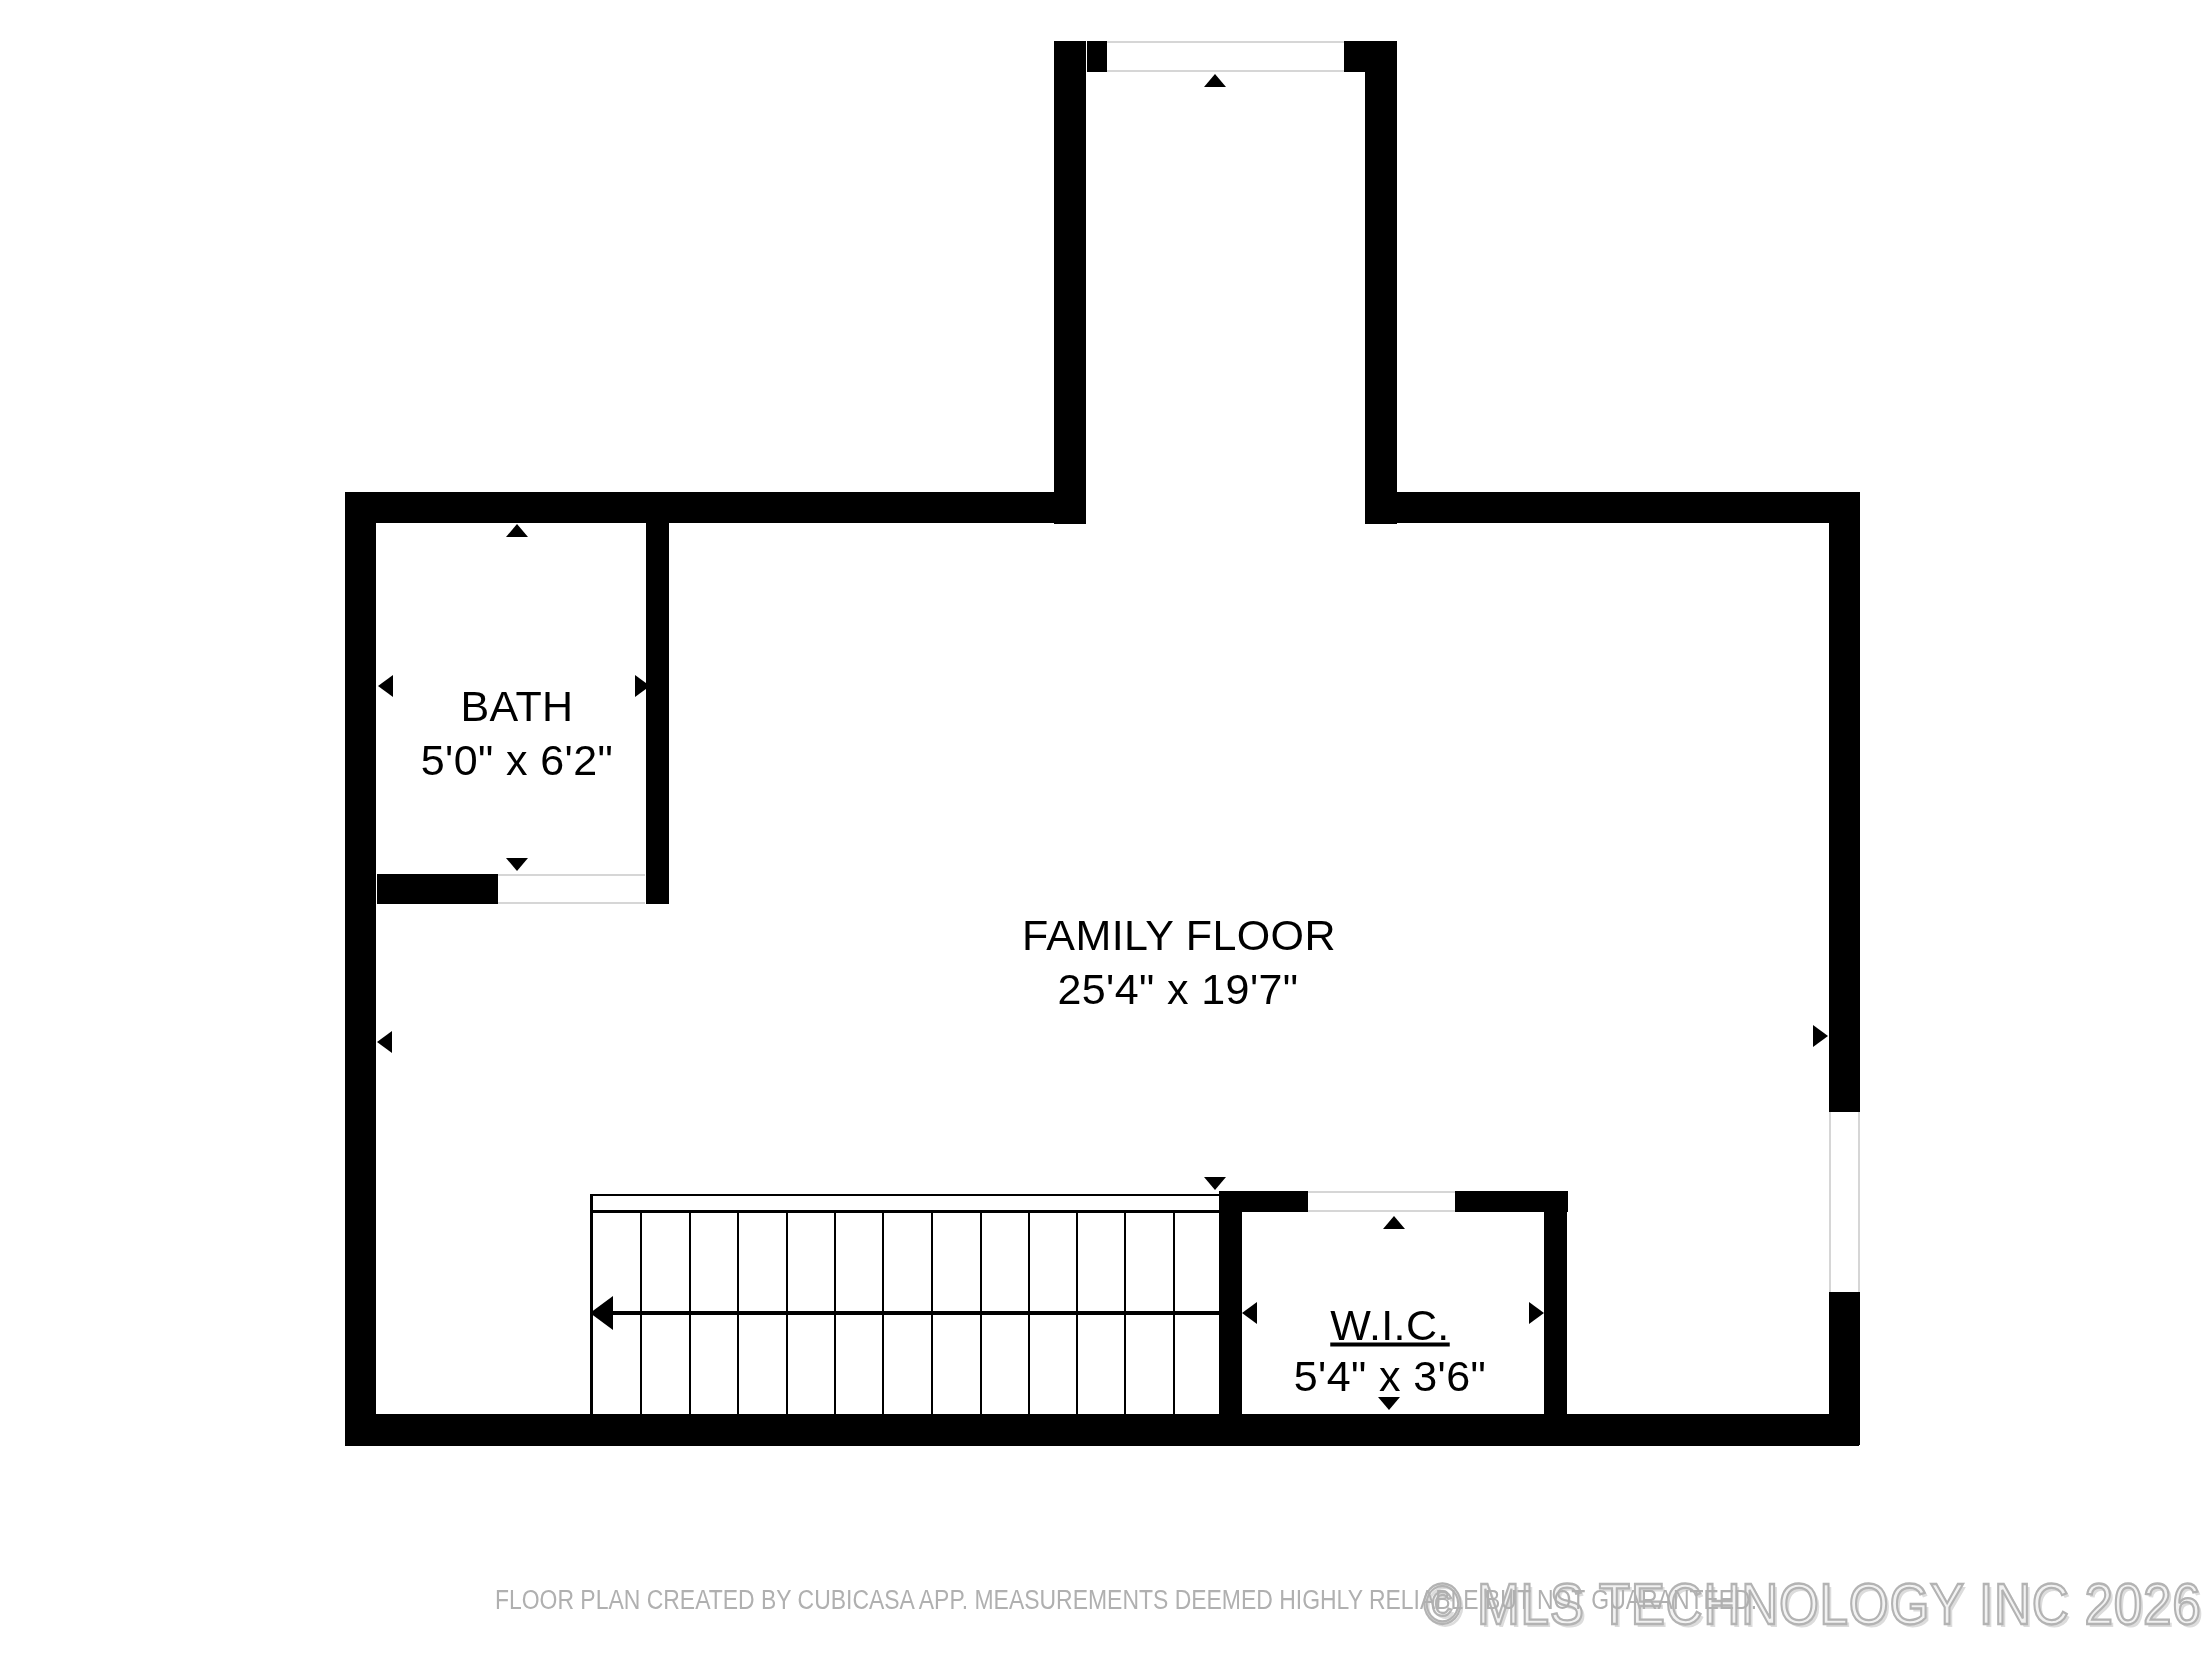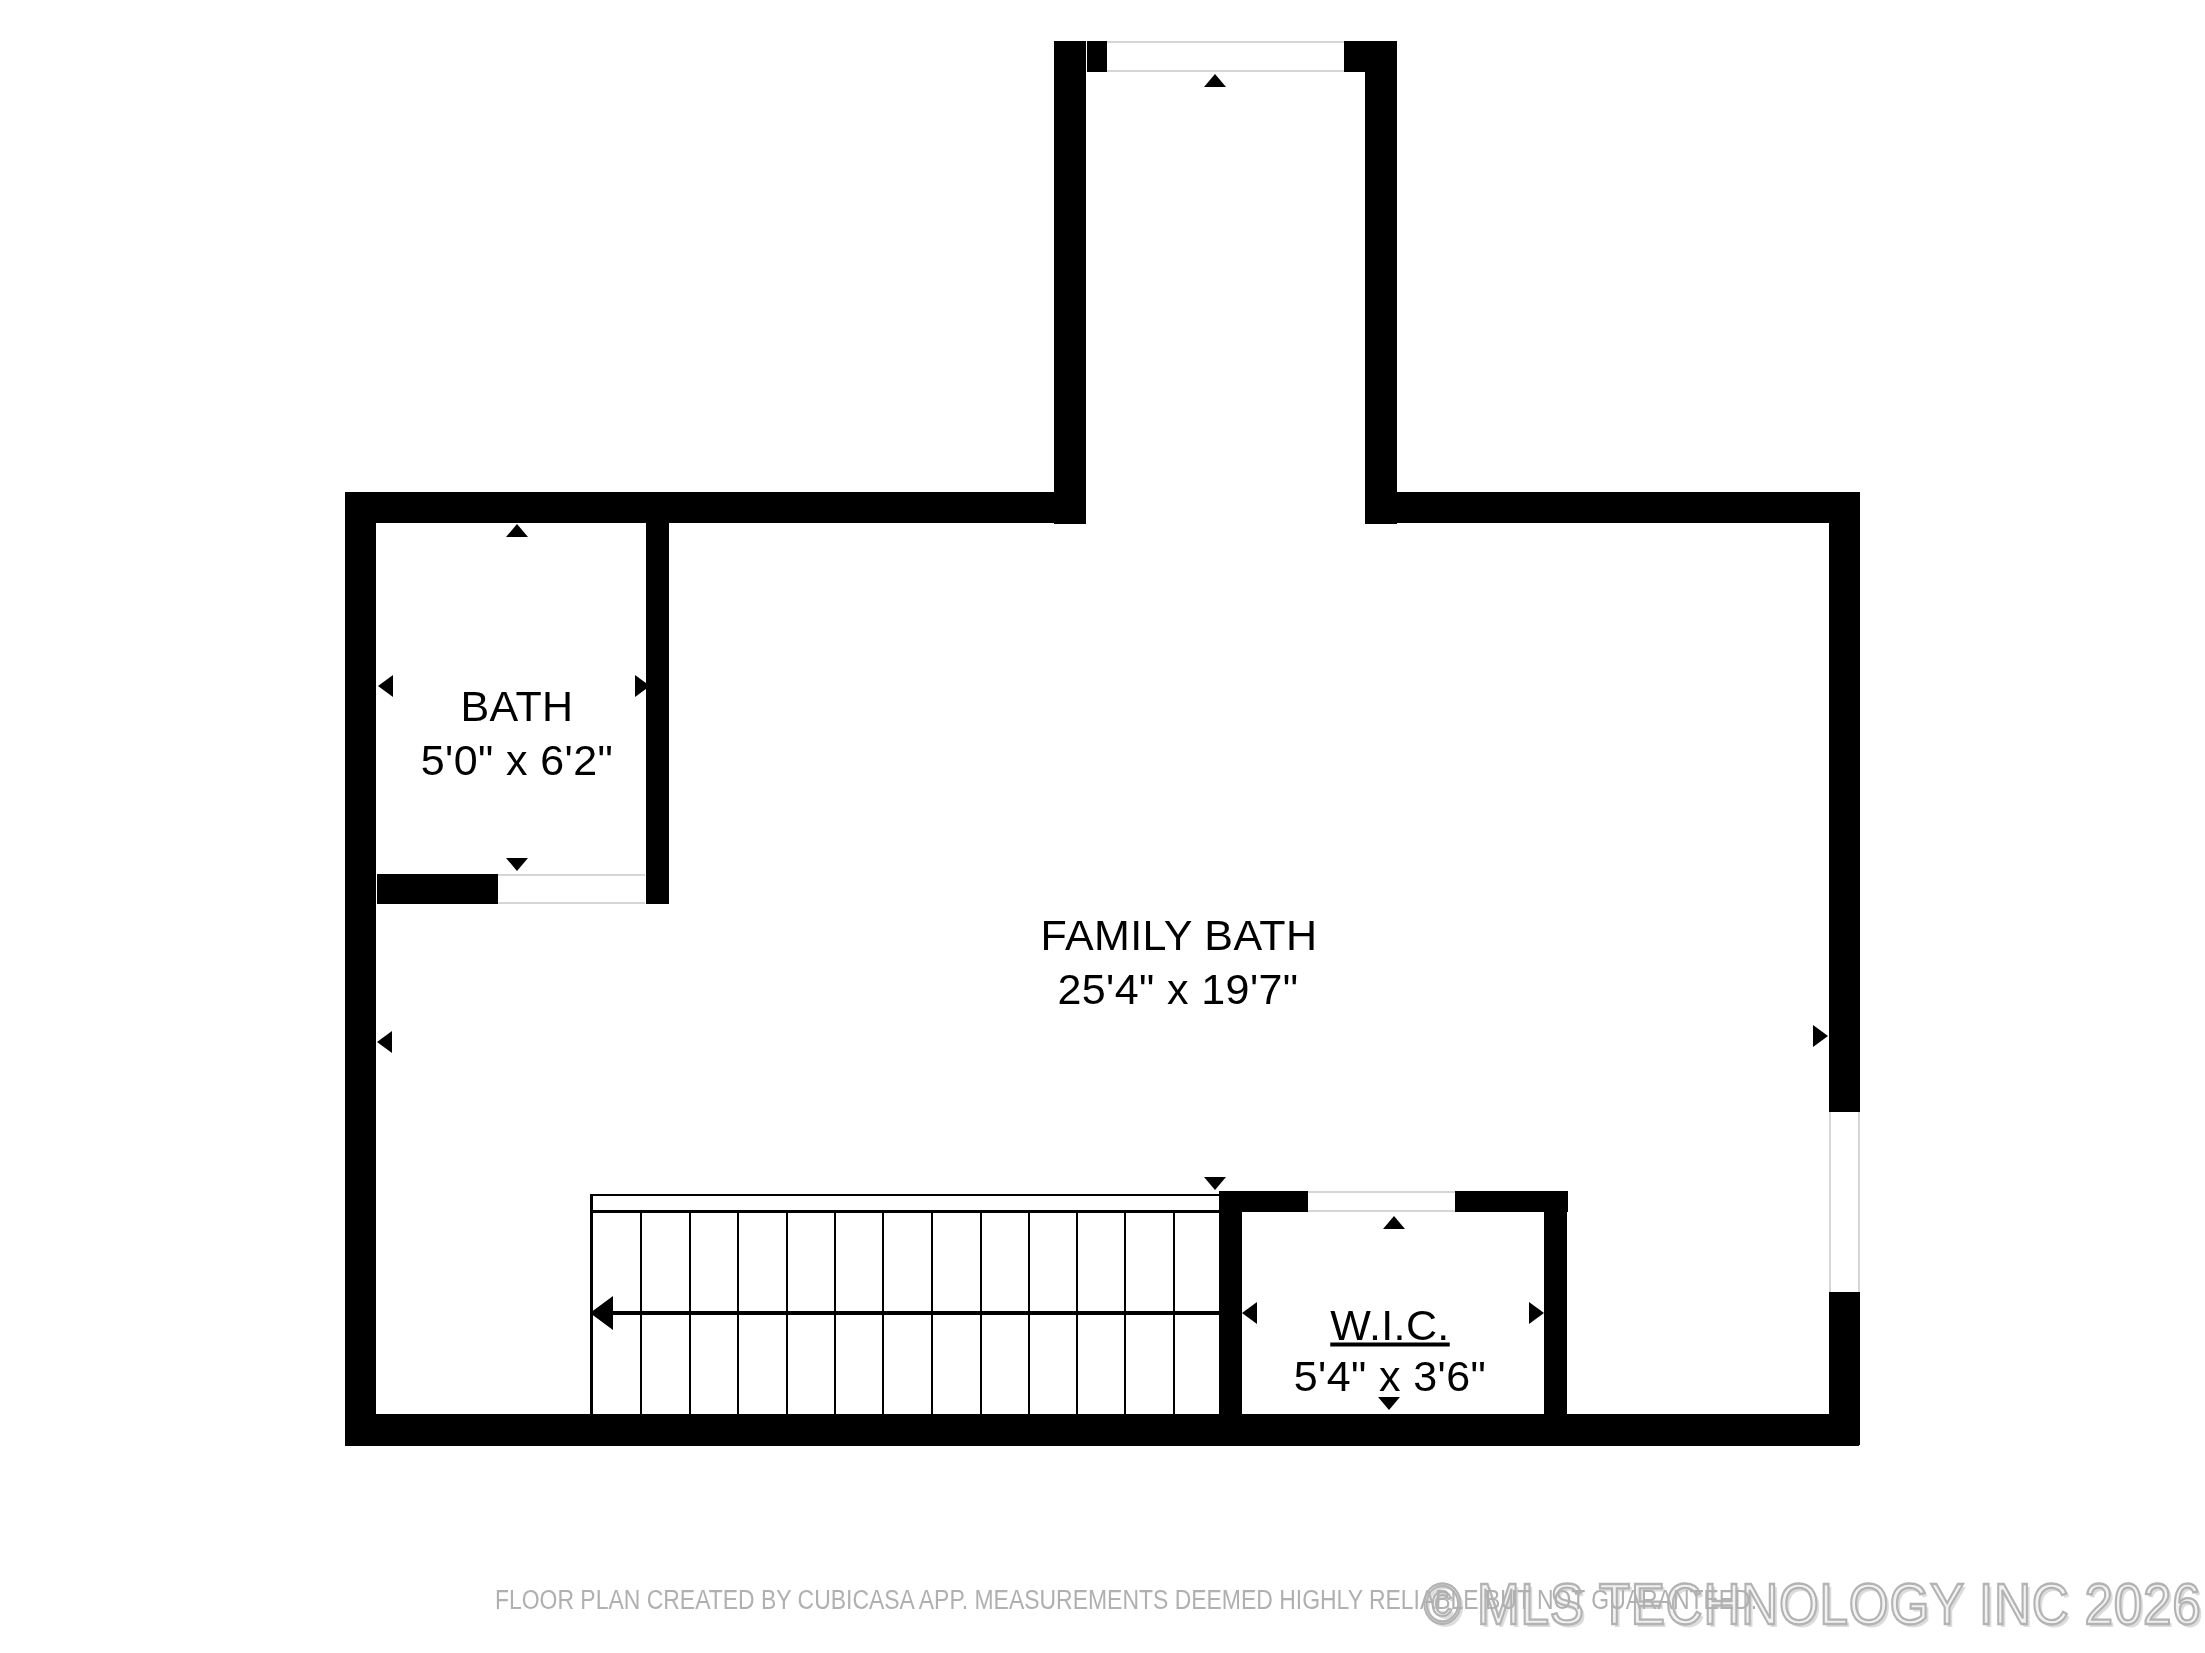--- a/index.html
+++ b/index.html
@@ -137,21 +137,21 @@
   <div class="tri right" style="left:635px; top:675px;"></div>
   <div class="tri left" style="left:377px; top:1031px;"></div>
   <div class="tri right" style="left:1813px; top:1025px;"></div>
   <div class="tri up" style="left:1383px; top:1216px;"></div>
   <div class="tri down" style="left:1378px; top:1397px;"></div>
   <div class="tri left" style="left:1242px; top:1302px;"></div>
   <div class="tri right" style="left:1529px; top:1302px;"></div>
 
   <div class="room-label" style="left:517px; top:706px;">BATH</div>
   <div class="room-label" style="left:517px; top:760px;">5'0" x 6'2"</div>
-  <div class="room-label" style="left:1179px; top:935px;">FAMILY BATH</div>
+  <div class="room-label" style="left:1179px; top:935px;">FAMILY FLOOR</div>
   <div class="room-label" style="left:1178px; top:989px;">25'4" x 19'7"</div>
   <div class="room-label" style="left:1390px; top:1325px;text-decoration:underline;">W.I.C.</div>
   <div class="room-label" style="left:1390px; top:1376px;">5'4" x 3'6"</div>
 
   <div class="watermark">© MLS TECHNOLOGY INC 2026</div>
   <div class="disclaimer">FLOOR PLAN CREATED BY CUBICASA APP. MEASUREMENTS DEEMED HIGHLY RELIABLE BUT NOT GUARANTEED.</div>
 
 </div>
 
 

